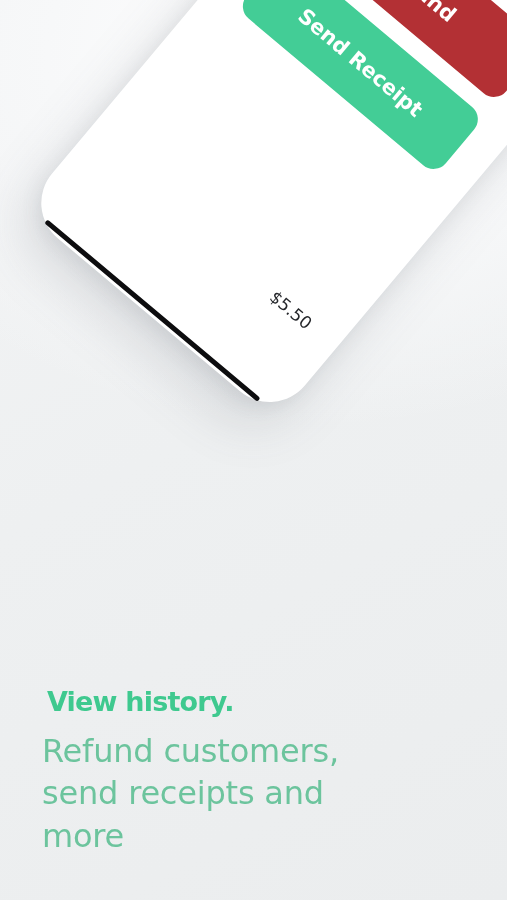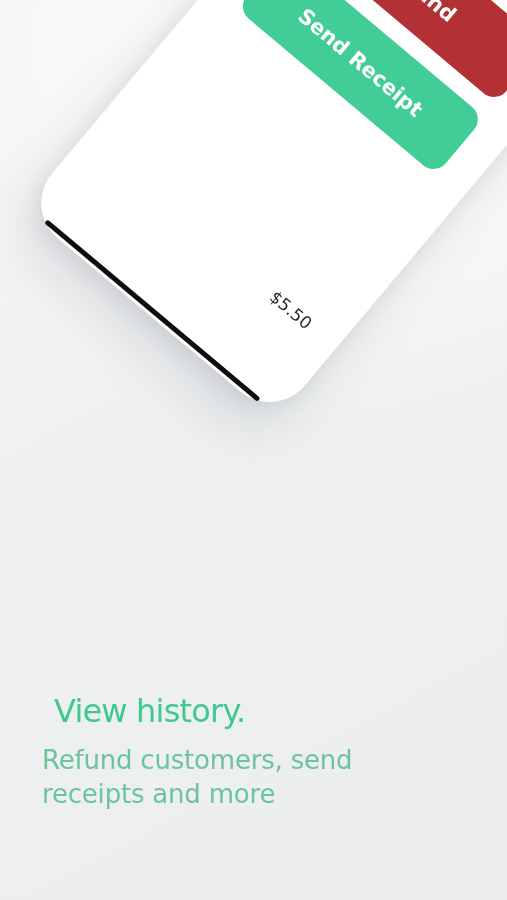--- a/index.html
+++ b/index.html
@@ -167,30 +167,30 @@
   }
 
   
   .promo-copy {
     position: absolute;
     left: 42px;
     top: 682px;
     width: 420px;
   }
   .promo-headline {
-    margin: 12px;
-    font-size: 32px;
-    font-weight: 400;
+    margin: 5px;
+    font-size: 27px;
+    font-weight: 700;
     color: #3fc98f;
     letter-spacing: -0.8px;
     line-height: 1.08;
   }
   .promo-sub {
     margin: 14px 0 16px 0;
-    font-size: 26px;
+    font-size: 32px;
     font-weight: 400;
     color: #6cc49d;
     letter-spacing: -0.2px;
     line-height: 1.32;
     max-width: 360px;
   }
 </style>
 </head>
 <body>
 

